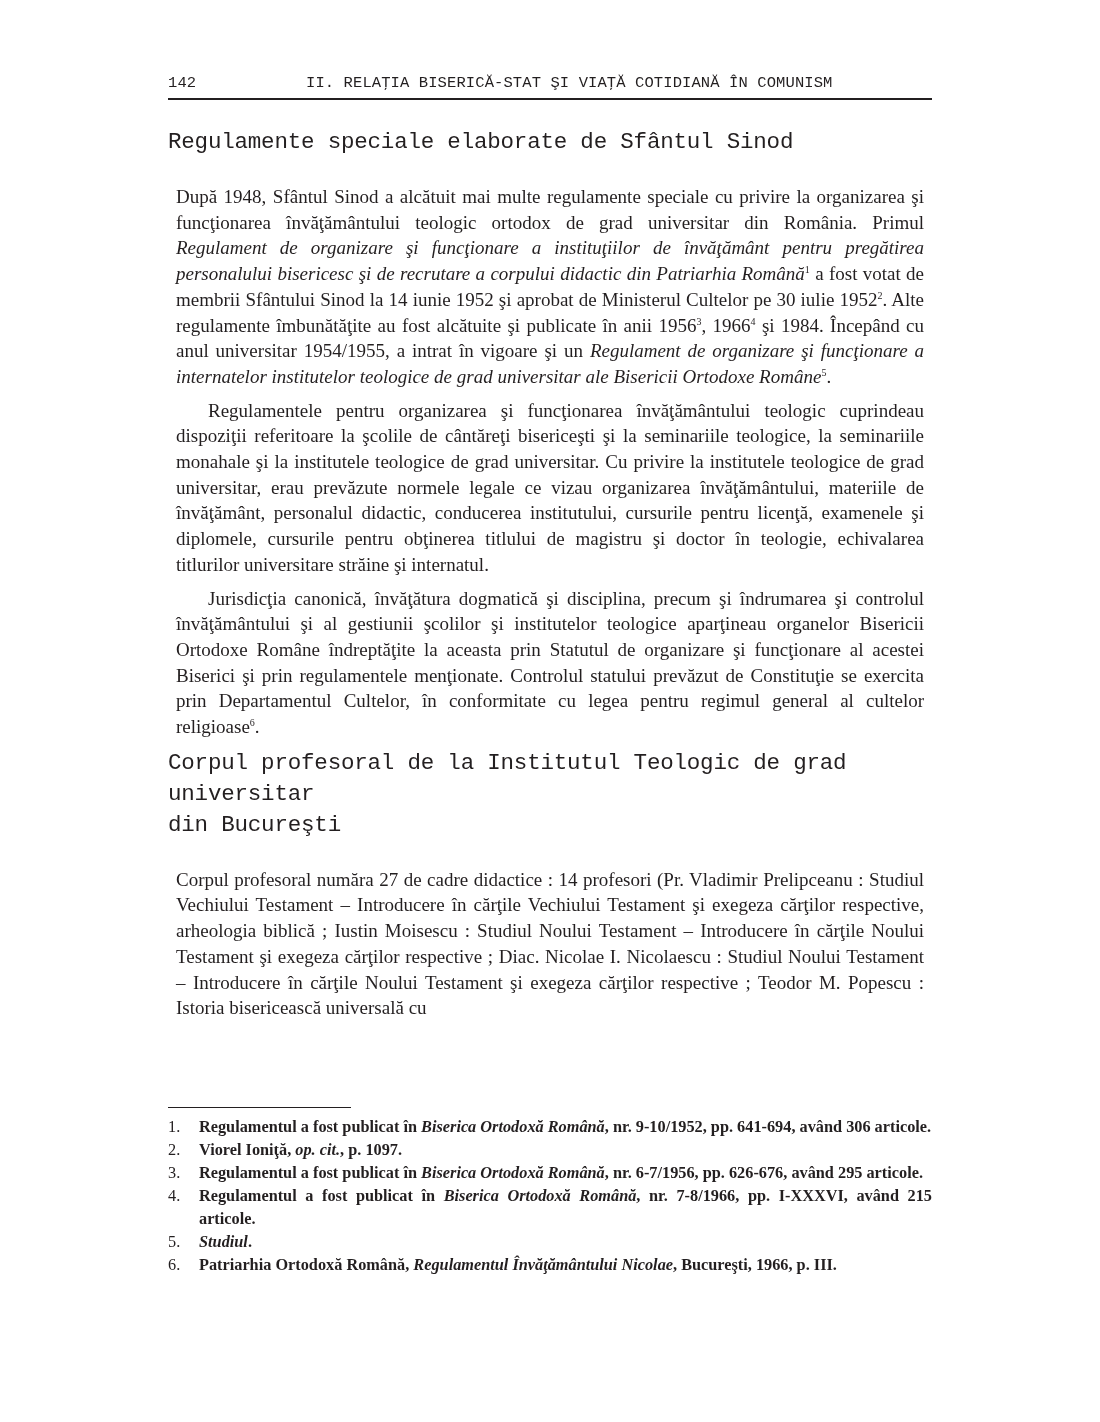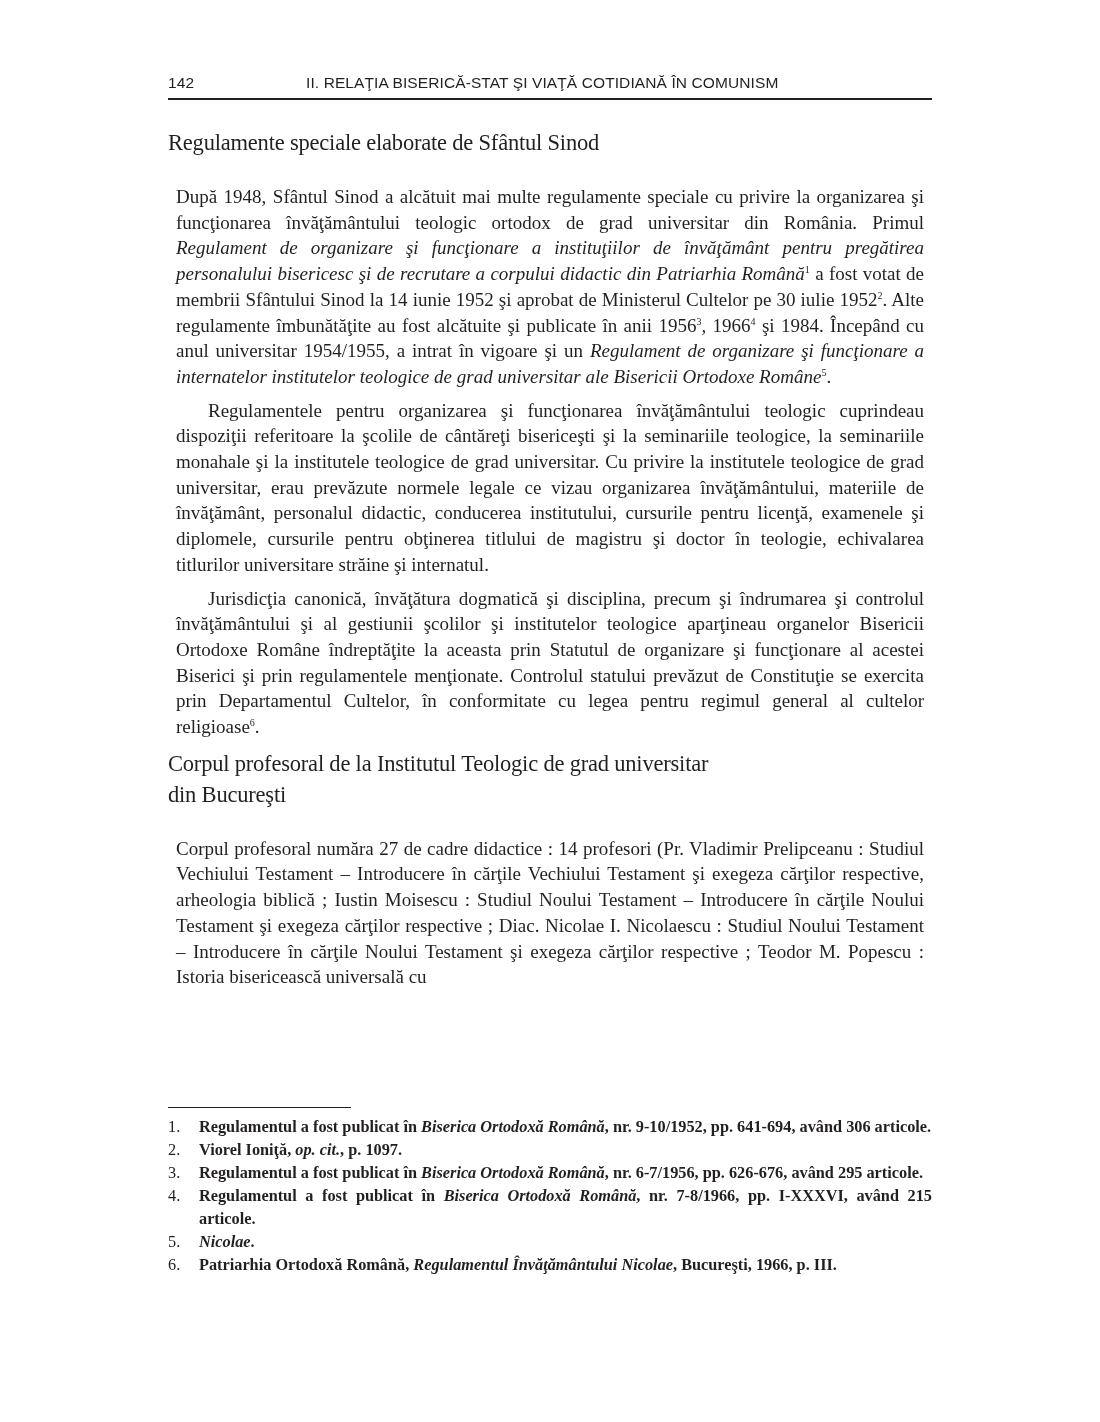--- a/index.html
+++ b/index.html
@@ -16,37 +16,37 @@
     }
     .page {
       position: absolute;
       left: 168px;
       top: 74px;
       width: 764px;
     }
     .running-head {
       display: flex;
       align-items: baseline;
-      font-family: Liberation Sans, sans-serif;
+      font-family: Liberation Mono, monospace;
       font-size: 15.5px;
       letter-spacing: 0.1px;
       padding-bottom: 3px;
       border-bottom: 2px solid #231f20;
       height: 21px;
     }
     .page-number {
       width: 118px;
     }
     .running-title {
       flex: 1;
       text-transform: uppercase;
       margin-left: 20px;
     }
     h2.section-title {
-      font-family: Liberation Serif, serif;
+      font-family: Liberation Mono, monospace;
       font-weight: normal;
       font-size: 22.5px;
       line-height: 31px;
       margin: 0;
       letter-spacing: -0.2px;
       color: #231f20;
     }
     #title-1 { margin-top: 27px; }
     #title-2 { }
     .body-text {
@@ -133,19 +133,19 @@
   <div class="footnote">
     <span class="fn-num">3.</span>
     <span class="fn-text">Regulamentul a fost publicat în <i>Biserica Ortodoxă Română</i>, nr. 6-7/1956, pp. 626-676, având 295 articole.</span>
   </div>
   <div class="footnote">
     <span class="fn-num">4.</span>
     <span class="fn-text">Regulamentul a fost publicat în <i>Biserica Ortodoxă Română</i>, nr. 7-8/1966, pp. I-XXXVI, având 215 articole.</span>
   </div>
   <div class="footnote">
     <span class="fn-num">5.</span>
-    <span class="fn-text"><i>Nicolae</i>.</span>
+    <span class="fn-text"><i>Studiul</i>.</span>
   </div>
   <div class="footnote">
     <span class="fn-num">6.</span>
     <span class="fn-text">Patriarhia Ortodoxă Română, <i>Regulamentul Învăţământului Nicolae</i>, Bucureşti, 1966, p. III.</span>
   </div>
 </div>
 
 </body></html>

